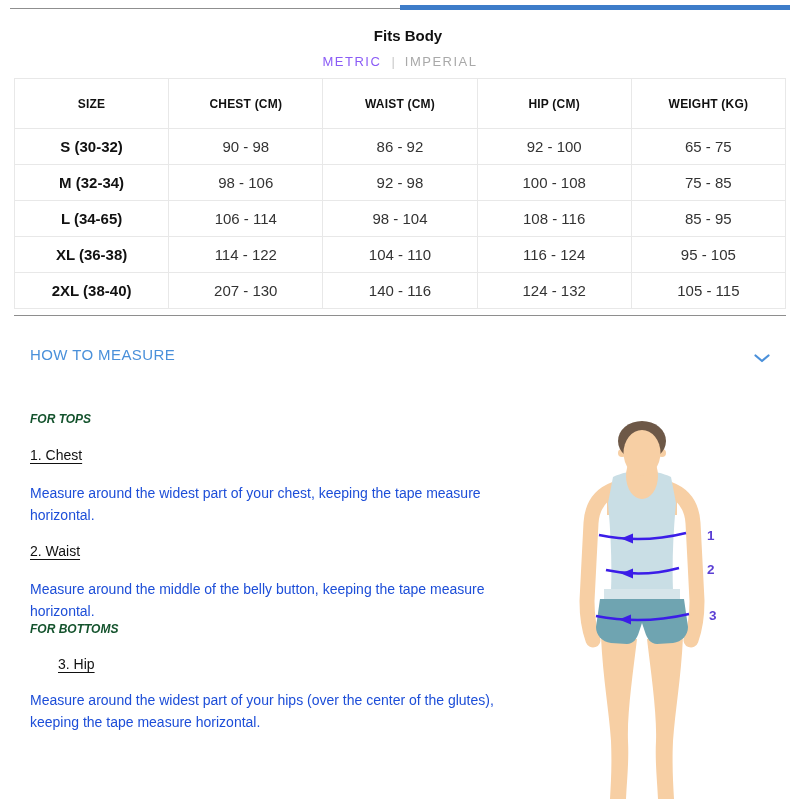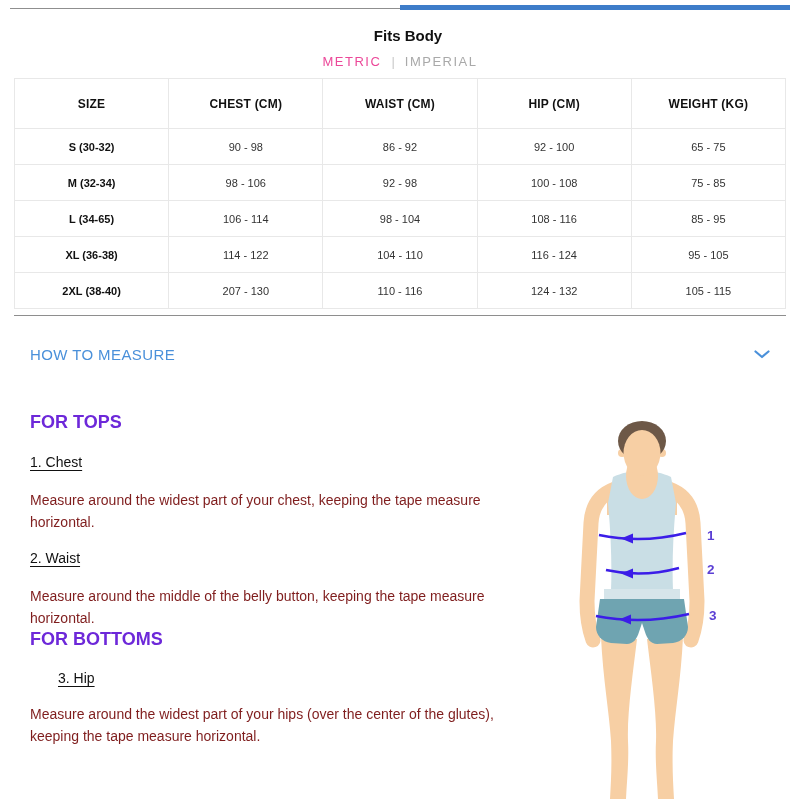--- a/index.html
+++ b/index.html
@@ -9,49 +9,49 @@
   
   .top-gray-line { position: absolute; left: 10px; right: 10px; top: 8px; height: 1px; background: #8f8f8f; }
   .top-blue-bar  { position: absolute; left: 400px; width: 390px; top: 5px; height: 5px; background: #3d7cc9; }
 
   
   .fits-title { position: absolute; top: 27px; left: 16px; right: 0; text-align: center;
                 font-size: 15px; font-weight: bold; color: #111; }
   .unit-tabs { position: absolute; top: 54px; left: 0; right: 0; display: flex;
                justify-content: center; align-items: center; gap: 10px;
                font-size: 13px; letter-spacing: 1.5px; }
-  .tab-metric   { color: #ec4899; cursor: pointer; }
+  .tab-metric   { color: #8b5cf6; cursor: pointer; }
   .tab-sep      { color: #c9c9c9; font-weight: 300; letter-spacing: 0; }
   .tab-imperial { color: #a9a9a9; cursor: pointer; }
 
   
   table.size-table { position: absolute; left: 14px; top: 78px; width: 772px;
                      border-collapse: collapse; table-layout: fixed; }
   .size-table th, .size-table td { border: 1px solid #e8e8e8; text-align: center;
                                    vertical-align: middle; width: 20%; }
   .size-table th { height: 50px; font-size: 12px; font-weight: bold; color: #111; letter-spacing: .2px; }
-  .size-table td { height: 36px; font-size: 11px; color: #333; }
+  .size-table td { height: 36px; font-size: 15px; color: #333; }
   .size-table td.size-cell { font-weight: bold; color: #111; }
 
   
   .section-divider { position: absolute; left: 14px; right: 14px; top: 315px; height: 1px; background: #8e8e8e; }
   .htm-row { position: absolute; left: 30px; right: 30px; top: 346px; display: flex;
-             justify-content: space-between; align-items: center; cursor: pointer; }
+             justify-content: space-between; align-items: flex-end; cursor: pointer; }
   .htm-title { font-size: 15px; letter-spacing: .4px; color: #4a90da; }
   .chevron svg { display: block; }
 
   
   .measure-content { position: absolute; left: 30px; top: 404px; width: 492px; }
-  .measure-content h3 { font-size: 18px; font-weight: bold; color: #6d28d9; }
+  .measure-content h3 { font-size: 12px; font-weight: bold; color: #14532d; font-style: italic; }
   .heading-tops { margin-top: 8px; }
   .step-label { display: inline-block; font-size: 14px; color: #111; text-decoration: underline; text-underline-offset: 3px; }
   .label-chest { margin-top: 21px; }
   .label-waist { margin-top: 17px; }
   .label-hip   { margin-top: 20px; margin-left: 28px; }
-  .measure-content p { font-size: 14px; line-height: 21.5px; color: #7f1d1d; }
+  .measure-content p { font-size: 14px; line-height: 21.5px; color: #1d4ed8; }
   .para-chest { margin-top: 19px; }
   .para-waist { margin-top: 19px; }
   .heading-bottoms { }
   .para-hip { margin-top: 17px; }
 
   
   .figure-wrap { position: absolute; left: 563px; top: 413px; width: 234px; height: 387px; }
   .figure-wrap svg { display: block; }
   .fig-label { font-size: 13.5px; font-weight: bold; font-family: "Liberation Sans", sans-serif; }
 </style>
@@ -104,21 +104,21 @@
     <tr>
       <td class="size-cell">XL (36-38)</td>
       <td>114 - 122</td>
       <td>104 - 110</td>
       <td>116 - 124</td>
       <td>95 - 105</td>
     </tr>
     <tr>
       <td class="size-cell">2XL (38-40)</td>
       <td>207 - 130</td>
-      <td>110 - 116</td>
+      <td>140 - 116</td>
       <td>124 - 132</td>
       <td>105 - 115</td>
     </tr>
   </tbody>
 </table>
 
 <div class="section-divider"></div>
 
 <div class="htm-row">
   <span class="htm-title">HOW TO MEASURE</span>

